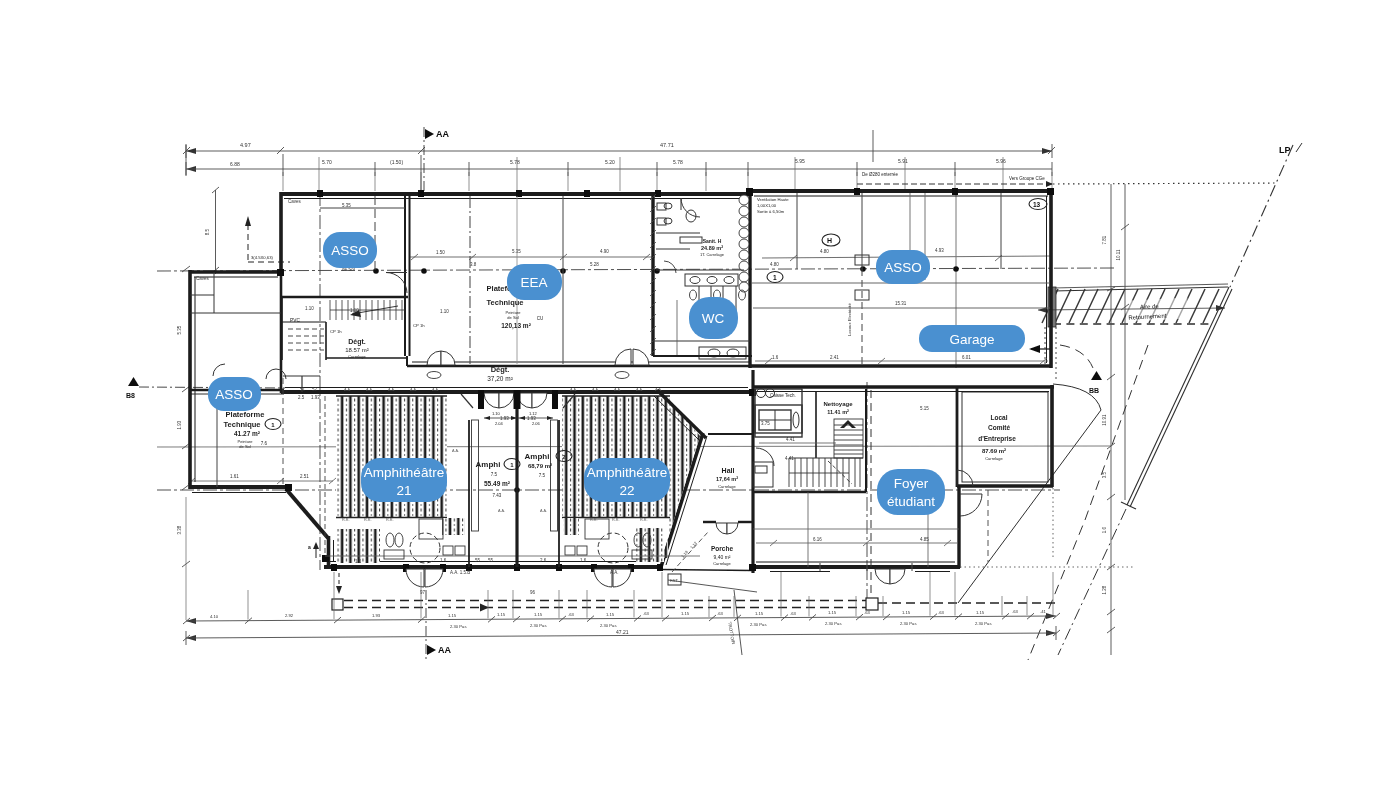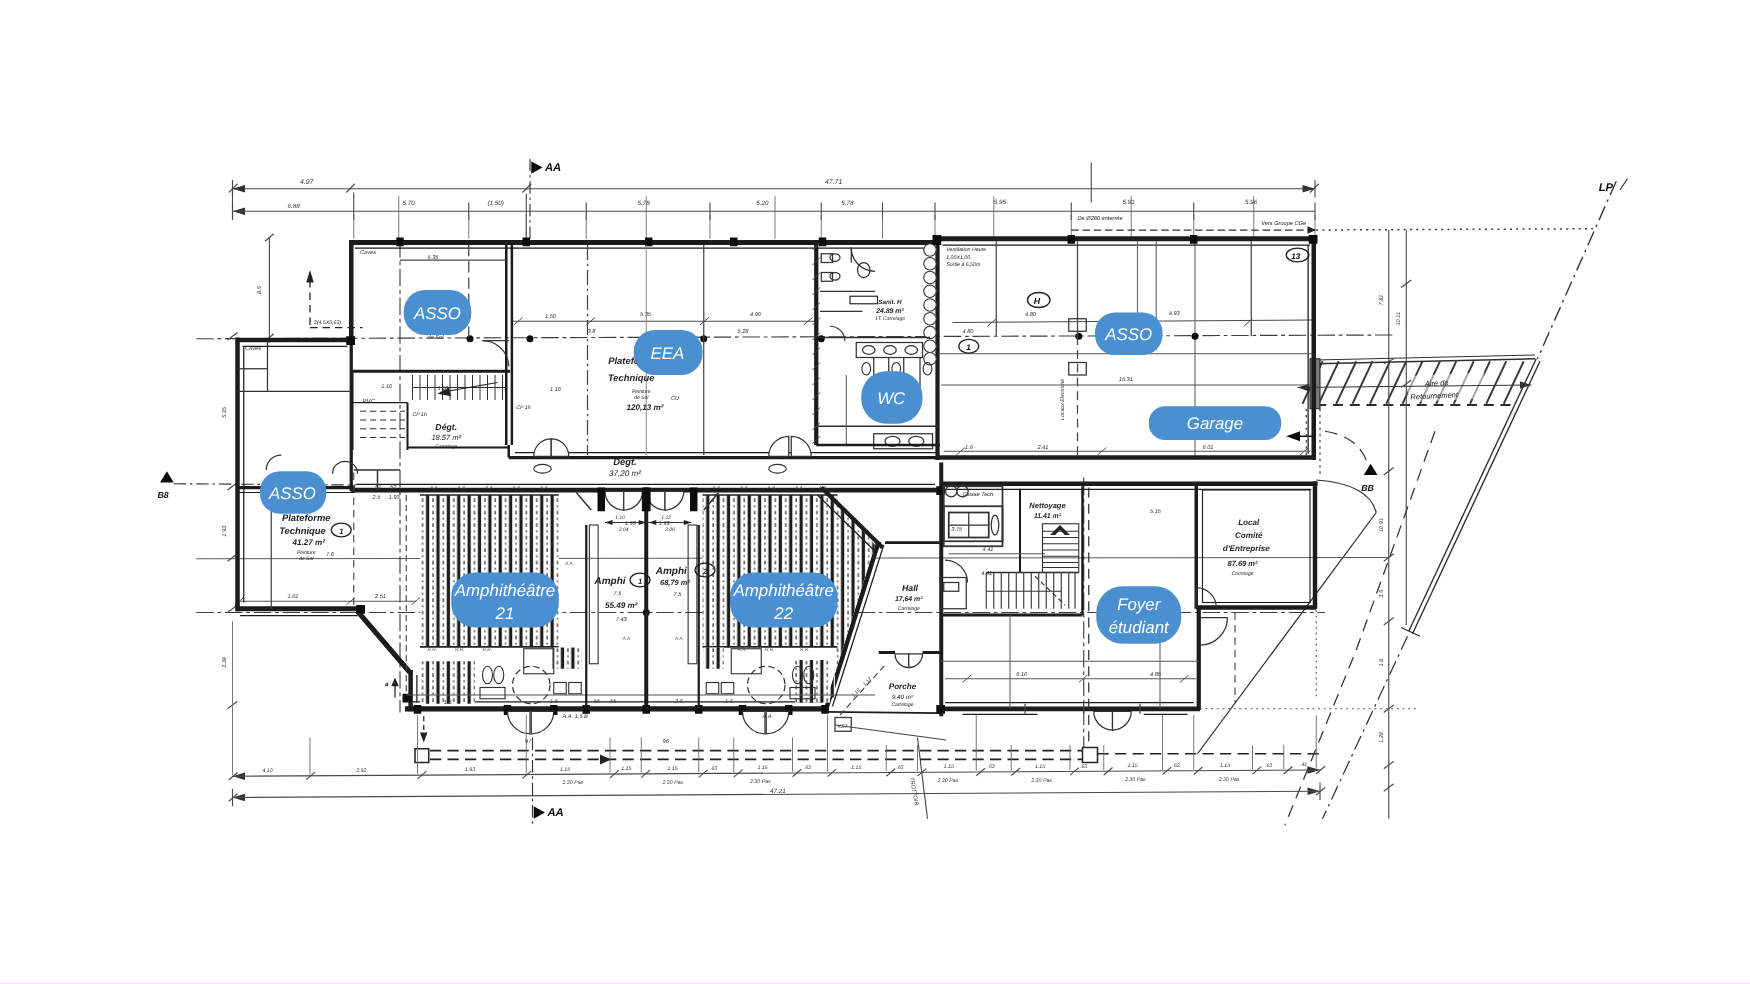--- a/index.html
+++ b/index.html
@@ -1,17 +1,17 @@
 <!DOCTYPE html>
 <html><head>
 <meta charset="utf-8">
 <style>
   html,body{margin:0;padding:0;background:#ffffff;}
-  .page{width:1400px;height:787px;position:relative;background:#f0abfc;overflow:hidden;
-        font-family:"Liberation Sans", sans-serif;font-style:italic;}
+  .page{width:1400px;height:787px;position:relative;background:#0369a1;overflow:hidden;
+        font-family:"Liberation Sans", sans-serif;}
   svg text{font-family:"Liberation Sans", sans-serif;}
 </style>
 </head>
 <body>
 
 <div class="page">
 <svg width="1400" height="787" viewBox="0 0 1400 787" xmlns="http://www.w3.org/2000/svg">
 <defs>
   <filter id="soft" x="-2%" y="-2%" width="104%" height="104%">
     <feGaussianBlur stdDeviation="0.3"></feGaussianBlur>

